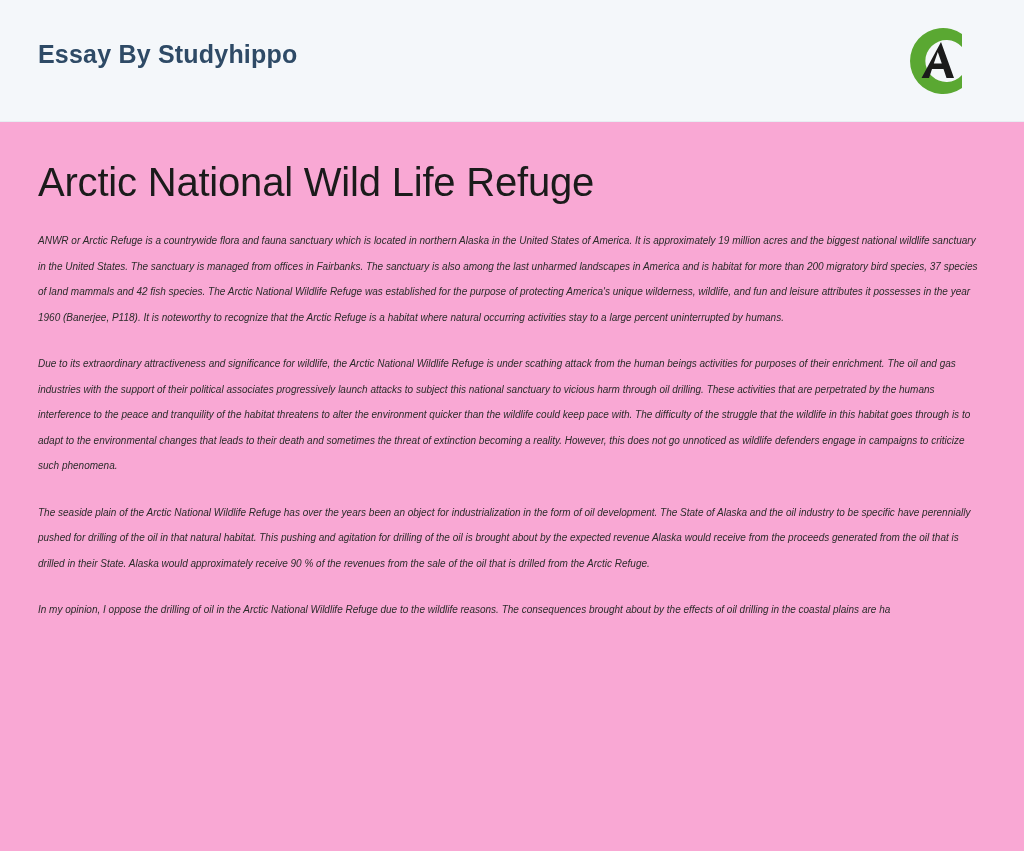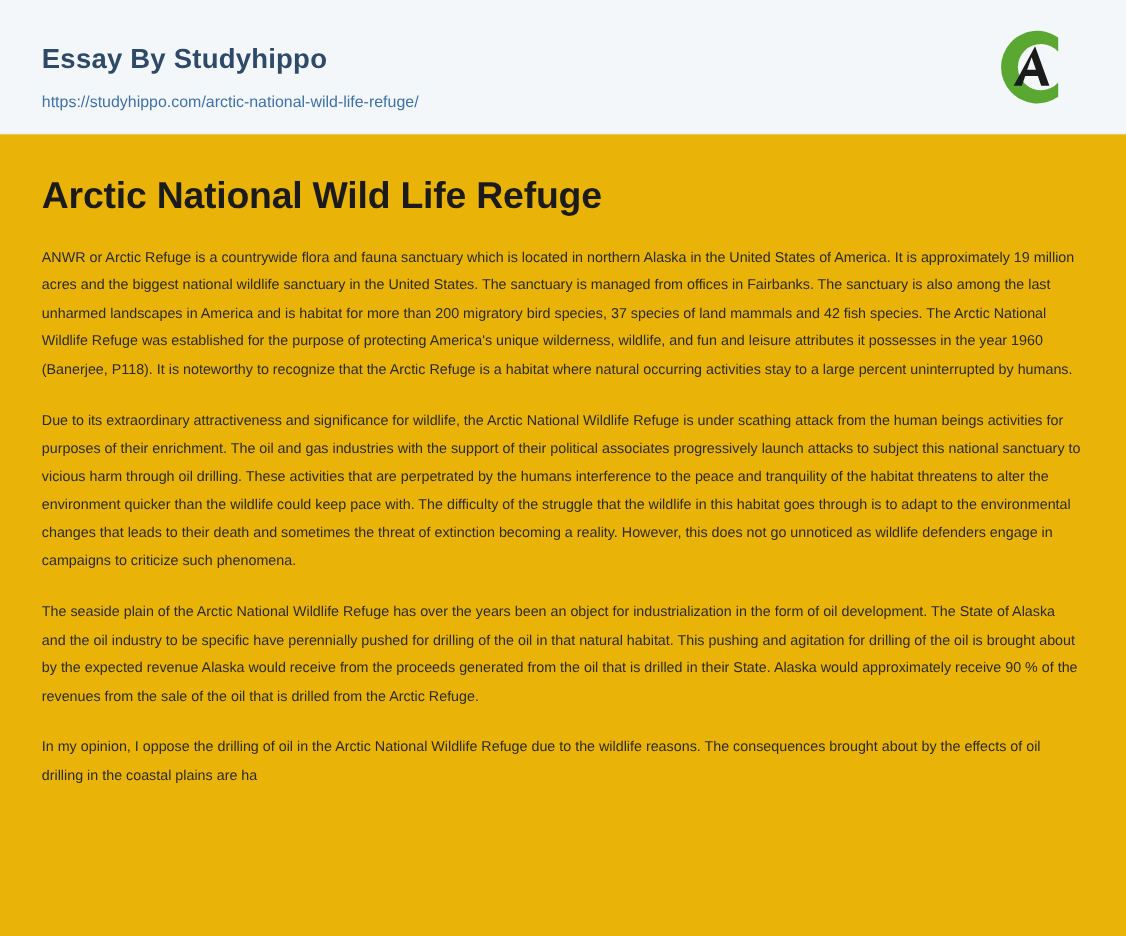--- a/index.html
+++ b/index.html
@@ -9,21 +9,21 @@
     width: 1024px;
     height: 851px;
     background: #ffffff;
     font-family: "Liberation Sans", sans-serif;
   }
   .page {
     position: relative;
     width: 1024px;
     height: 851px;
     overflow: hidden;
-    background: #eab308;
+    background: #f9a8d4;
   }
   .header {
     position: relative;
     height: 122px;
     background: #f4f7fa;
     border-bottom: 1px solid #e7edf3;
   }
   .brand {
     position: absolute;
     left: 38px;
@@ -45,43 +45,43 @@
     position: absolute;
     right: 42px;
     top: 20px;
     width: 82px;
     height: 82px;
   }
   .content {
     padding: 28px 40px 0 38px;
   }
   h1.title {
-    font-size: 34px;
+    font-size: 40px;
     line-height: 1.2;
-    font-weight: bold;
+    font-weight: normal;
     color: #1b1b1b;
     margin: 8px 0 22px 0;
     letter-spacing: -0.2px;
   }
   p.para {
-    font-size: 13px;
+    font-size: 10px;
     line-height: 25.5px;
     color: #2b2b2b;
     margin: 16px 0 21px 0;
     text-align: left;
+    font-style: italic;
   }
 </style>
 </head>
 <body>
 
 <div class="page">
 
   <div class="header">
     <div class="brand">Essay By Studyhippo</div>
-    <a class="site-url" href="#">https://studyhippo.com/arctic-national-wild-life-refuge/</a>
     <div class="logo">
       <svg width="82" height="82" viewBox="0 0 82 82" xmlns="http://www.w3.org/2000/svg">
         <path d="M62 14 A33 33 0 1 0 62 68 L62 55 A21 21 0 1 1 62 27 Z" fill="#5aa832"></path>
         <path d="M41 22 L54 58 L46.5 58 L43.5 49 L32 49 L29 58 L21.5 58 Z M37.8 32 L33.8 43.5 L41.8 43.5 Z" fill="#1b1b1b"></path>
       </svg>
     </div>
   </div>
 
   <div class="content">
     <h1 class="title">Arctic National Wild Life Refuge</h1>

